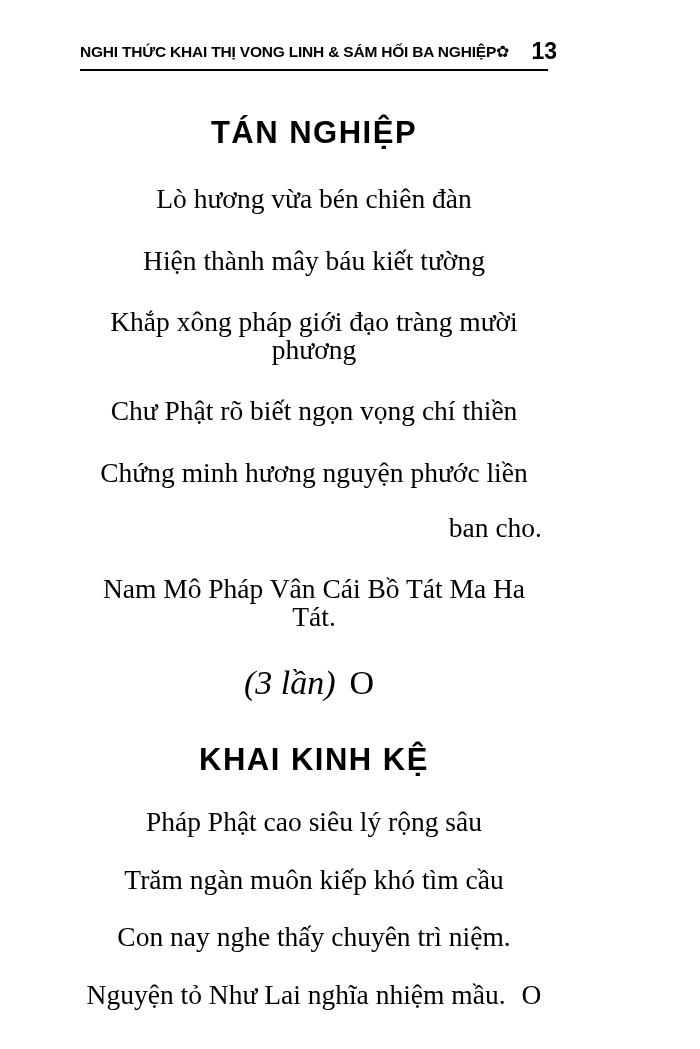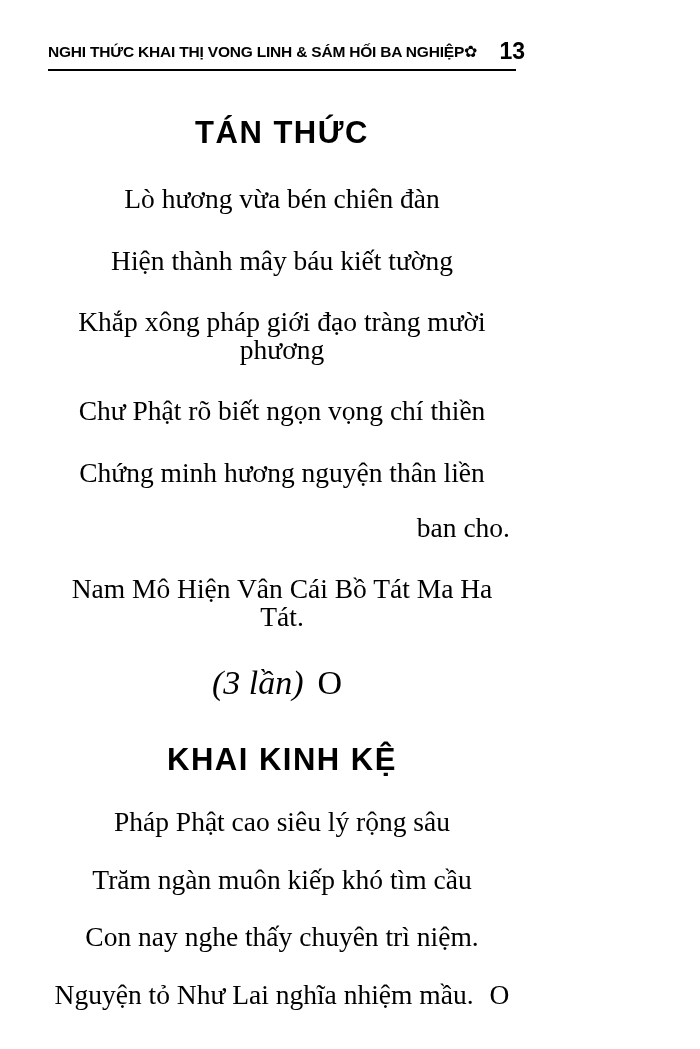--- a/index.html
+++ b/index.html
@@ -15,20 +15,21 @@
     color: #000000;
     overflow: hidden;
   }
 
   .page {
     position: relative;
     width: 564px;
     height: 1049px;
     box-sizing: border-box;
     padding: 40px 48px 16px 48px;
+    margin-left: 32px;
   }
 
   
   .header {
     display: flex;
     align-items: center;
     justify-content: space-between;
     border-bottom: 2px solid #000;
     padding-bottom: 6px;
     margin-bottom: 0;
@@ -143,29 +144,29 @@
   <div class="header">
     <div class="header-title">NGHI THỨC KHAI THỊ VONG LINH &amp; SÁM HỐI BA NGHIỆP</div>
     <div class="header-right">
       <span class="header-ornament">✿</span>
       <span class="header-page-number">13</span>
     </div>
   </div>
 
   <div class="content">
 
-    <h1 class="section-title first">TÁN THỨC</h1>
+    <h1 class="section-title first">TÁN NGHIỆP</h1>
     <div class="verse">
       <p class="verse-line">Lò hương vừa bén chiên đàn</p>
       <p class="verse-line">Hiện thành mây báu kiết tường</p>
       <p class="verse-line">Khắp xông pháp giới đạo tràng mười phương</p>
       <p class="verse-line">Chư Phật rõ biết ngọn vọng chí thiền</p>
-      <p class="verse-line">Chứng minh hương nguyện thân liền</p>
+      <p class="verse-line">Chứng minh hương nguyện phước liền</p>
       <p class="verse-line align-right">ban cho.</p>
-      <p class="verse-line">Nam Mô Hiện Vân Cái Bồ Tát Ma Ha Tát.</p>
+      <p class="verse-line">Nam Mô Pháp Vân Cái Bồ Tát Ma Ha Tát.</p>
     </div>
     <p class="repeat-note">
       <span class="ital">(3 lần)</span><span class="bell">O</span>
     </p>
 
     <h1 class="section-title second">KHAI KINH KỆ</h1>
     <div class="verse">
       <p class="verse-line tight">Pháp Phật cao siêu lý rộng sâu</p>
       <p class="verse-line tight">Trăm ngàn muôn kiếp khó tìm cầu</p>
       <p class="verse-line tight">Con nay nghe thấy chuyên trì niệm.</p>

